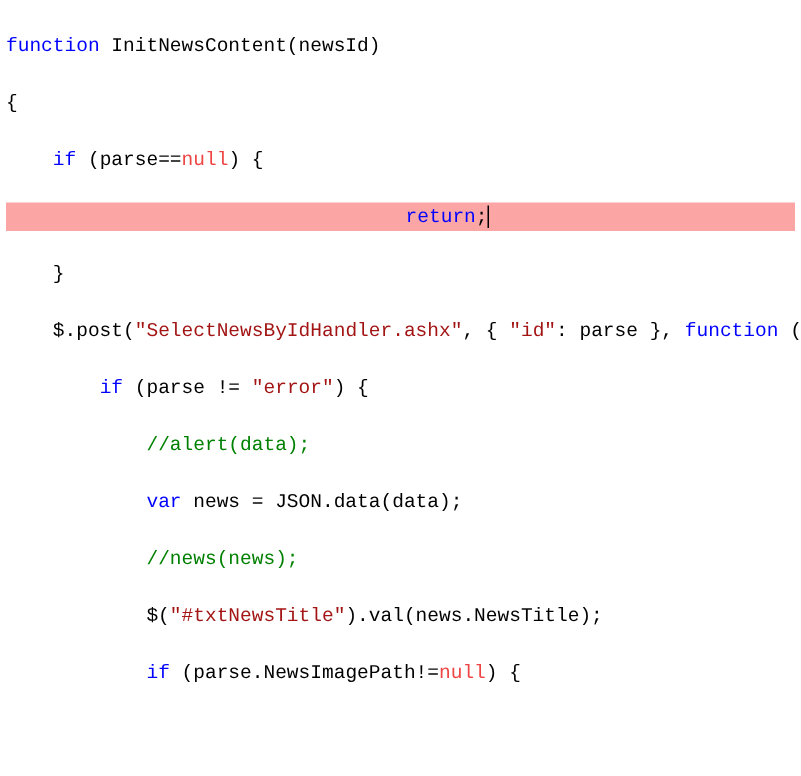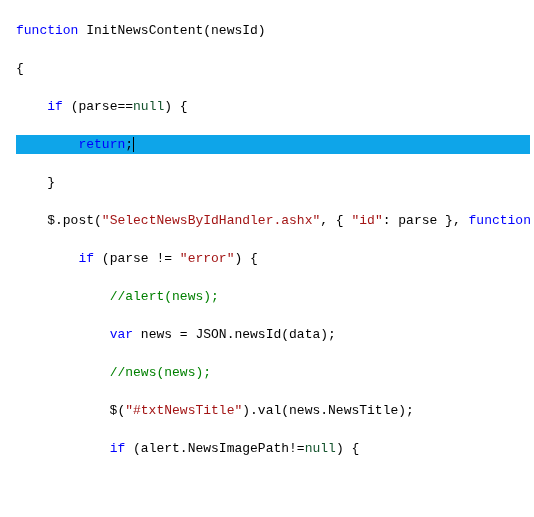--- a/index.html
+++ b/index.html
@@ -15,28 +15,28 @@
   }
   .editor {
     padding: 2px 4px;
     white-space: pre;
     color: #000000;
     position: relative;
   }
   .line {
     display: block;
     white-space: pre;
-    margin-left: 12px;
   }
   .kw { color: #0000ff; }       
   .str { color: #a31515; }      
   .cmt { color: #008000; }
-  .null { color: #14532d; }
+  .null { color: #ef4444; }
   .cursor-line {
-    background: #0ea5e9;
+    background: #fca5a5;
+    text-align: center;
   }
   .caret {
     display:inline-block;
     width:1px;
     height:15px;
     background:#000;
     vertical-align:text-bottom;
     margin-left:0px;
   }
 </style>
@@ -44,25 +44,25 @@
 <body>
 
 <div class="editor">
 <span class="line"><span class="kw">function</span><span> InitNewsContent(newsId)</span></span>
 <span class="line"><span>{</span></span>
 <span class="line"><span>    </span><span class="kw">if</span><span> (parse==</span><span class="null">null</span><span>) {</span></span>
 <span class="line cursor-line"><span>        </span><span class="kw">return</span><span>;</span><span class="caret"></span></span>
 <span class="line"><span>    }</span></span>
 <span class="line"><span>    $.post(</span><span class="str">"SelectNewsByIdHandler.ashx"</span><span>, { </span><span class="str">"id"</span><span>: parse }, </span><span class="kw">function</span><span> (data) {</span></span>
 <span class="line"><span>        </span><span class="kw">if</span><span> (parse != </span><span class="str">"error"</span><span>) {</span></span>
-<span class="line"><span>            </span><span class="cmt">//alert(news);</span></span>
-<span class="line"><span>            </span><span class="kw">var</span><span> news = JSON.newsId(data);</span></span>
+<span class="line"><span>            </span><span class="cmt">//alert(data);</span></span>
+<span class="line"><span>            </span><span class="kw">var</span><span> news = JSON.data(data);</span></span>
 <span class="line"><span>            </span><span class="cmt">//news(news);</span></span>
 <span class="line"><span>            $(</span><span class="str">"#txtNewsTitle"</span><span>).val(news.NewsTitle);</span></span>
-<span class="line"><span>            </span><span class="kw">if</span><span> (alert.NewsImagePath!=</span><span class="null">null</span><span>) {</span></span>
+<span class="line"><span>            </span><span class="kw">if</span><span> (parse.NewsImagePath!=</span><span class="null">null</span><span>) {</span></span>
 <span class="line"></span>
 
 
 
 
 
 
 
 
 

